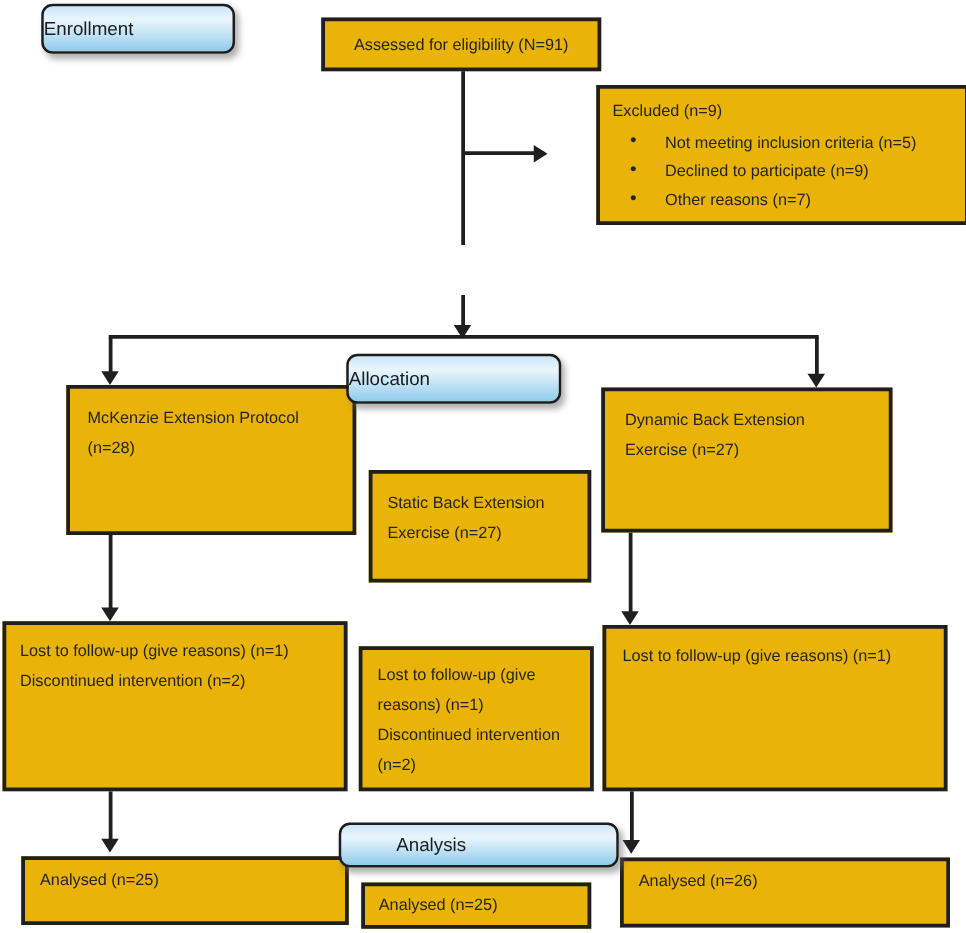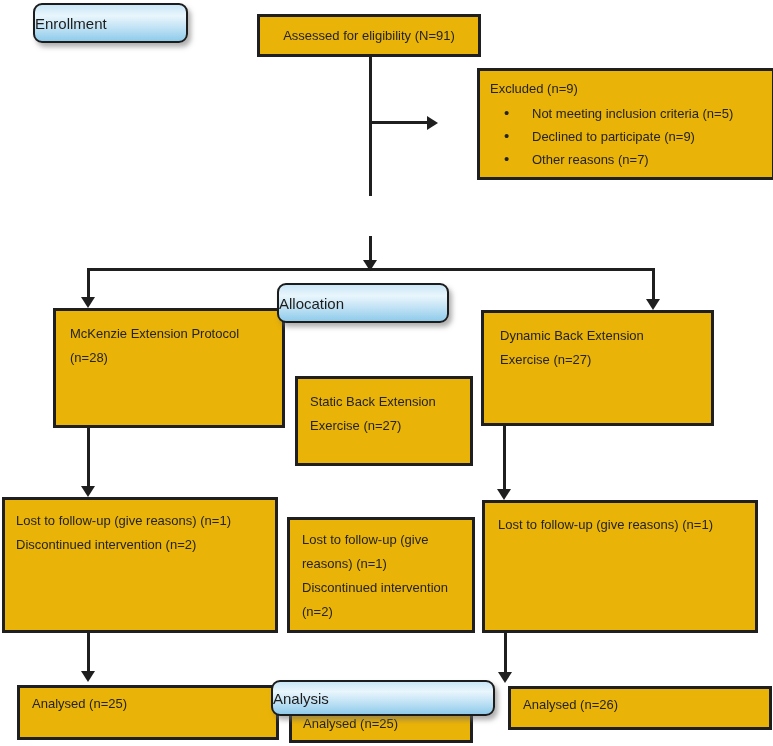--- a/index.html
+++ b/index.html
@@ -67,24 +67,24 @@
   #line-dynamic-fu{left:503px;top:426px;width:3px;height:64px;}
   #head-dynamic-fu{left:497px;top:489px;}
   #badge-followup{left:271px;top:472px;width:217px;height:38px;}
   #box-fu-left{left:2px;top:497px;width:276px;height:136px;padding:9px 4px 0 11px;}
   #box-fu-mid{left:287px;top:517px;width:188px;height:116px;padding:8px 12px 0 12px;}
   #box-fu-right{left:482px;top:500px;width:276px;height:133px;padding:10px 4px 0 13px;}
   #line-fu-an-left{left:87px;top:633px;width:3px;height:39px;}
   #head-fu-an-left{left:81px;top:671px;}
   #line-fu-an-right{left:504px;top:633px;width:3px;height:40px;}
   #head-fu-an-right{left:498px;top:672px;}
-  #badge-analysis{left:271px;top:680px;width:224px;height:36px;}
+  #badge-analysis{left:271px;top:658px;width:224px;height:36px;padding-left:44px;}
   #box-an-left{left:17px;top:685px;width:262px;height:55px;padding:6px 8px 0 12px;line-height:20px;}
   #box-an-mid{left:289px;top:706px;width:184px;height:37px;padding:5px 8px 0 11px;line-height:20px;}
-  #box-an-right{left:508px;top:686px;width:264px;height:44px;padding:6px 8px 0 12px;line-height:20px;}
+  #box-an-right{left:496px;top:686px;width:264px;height:56px;padding:6px 8px 0 12px;line-height:20px;}
 </style>
 </head>
 <body>
 
 <div id="stage">
 
   <div class="badge" id="badge-enrollment">
     <span>Enrollment</span>
   </div>
   <div class="badge" id="badge-allocation">

